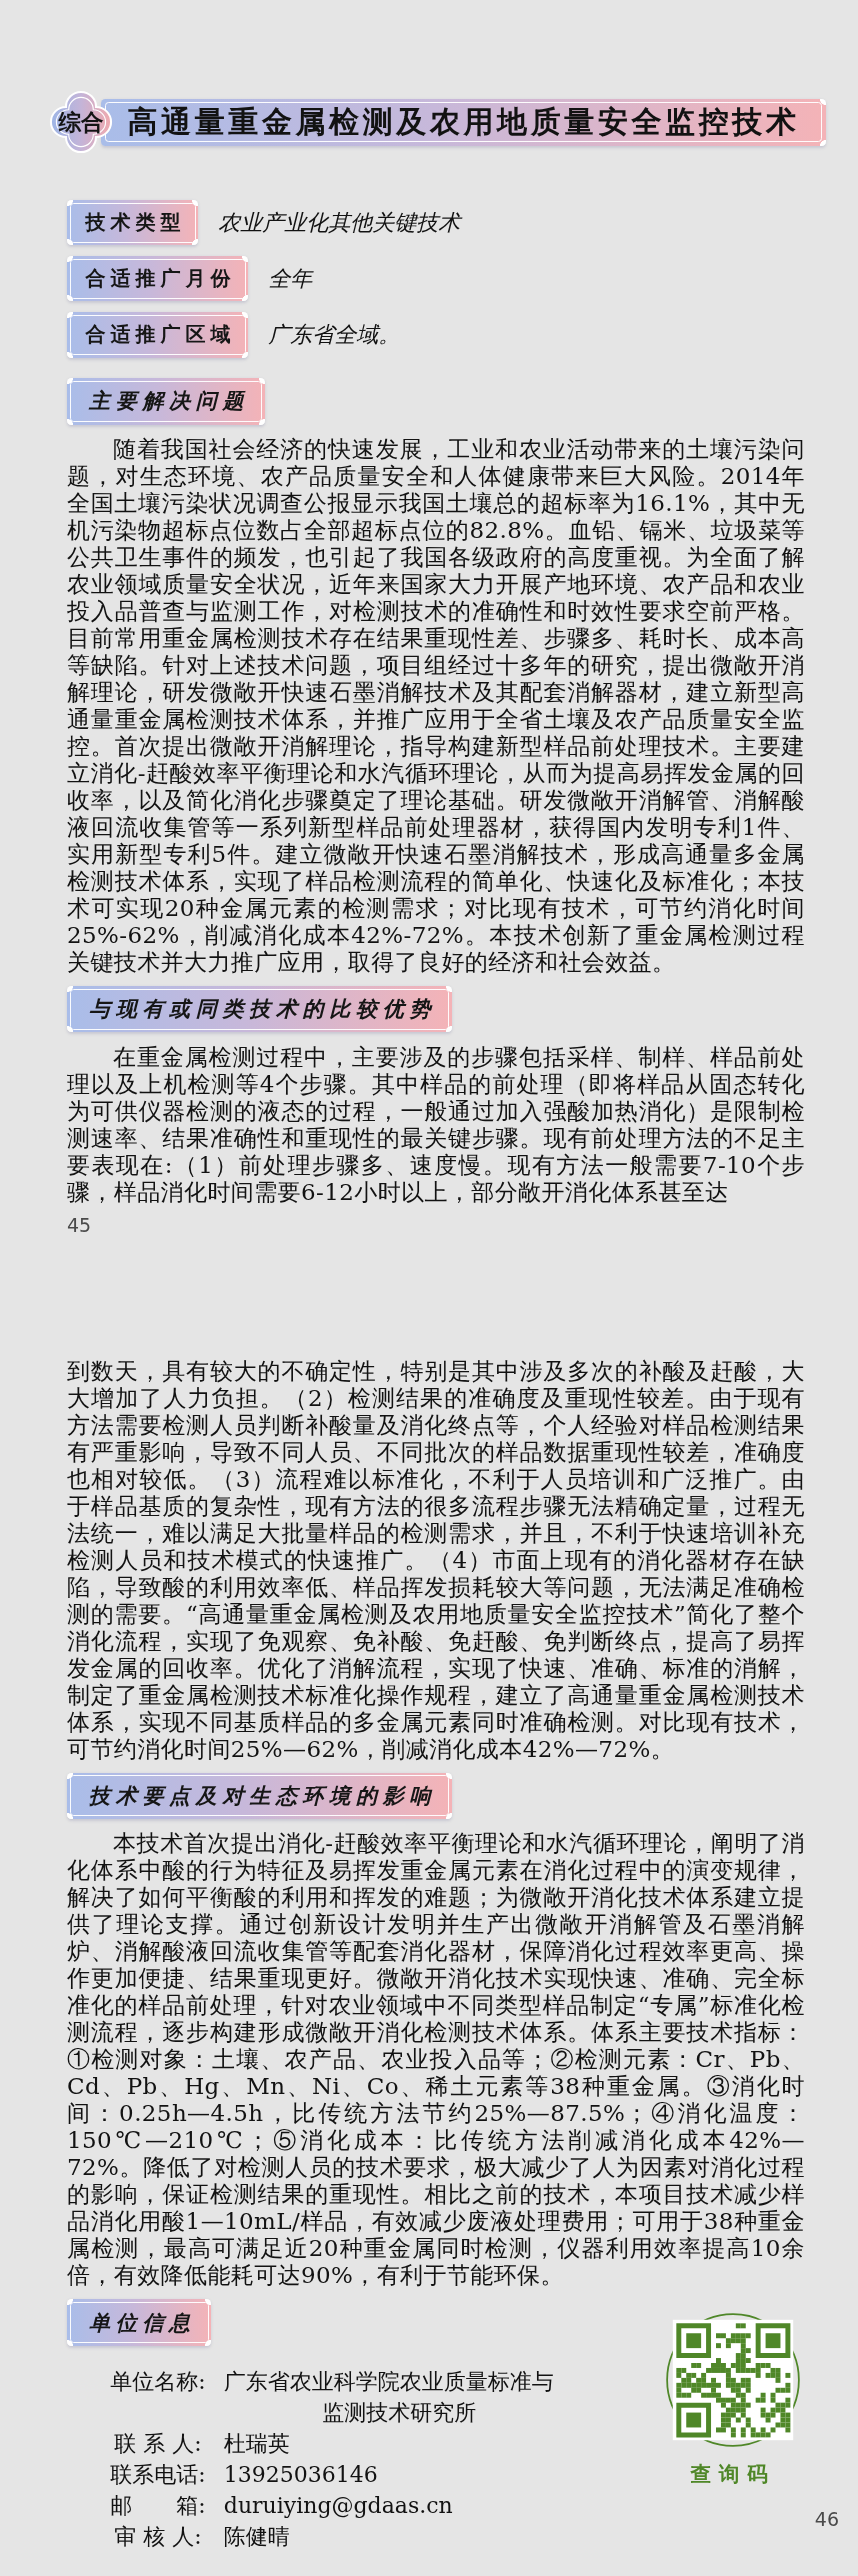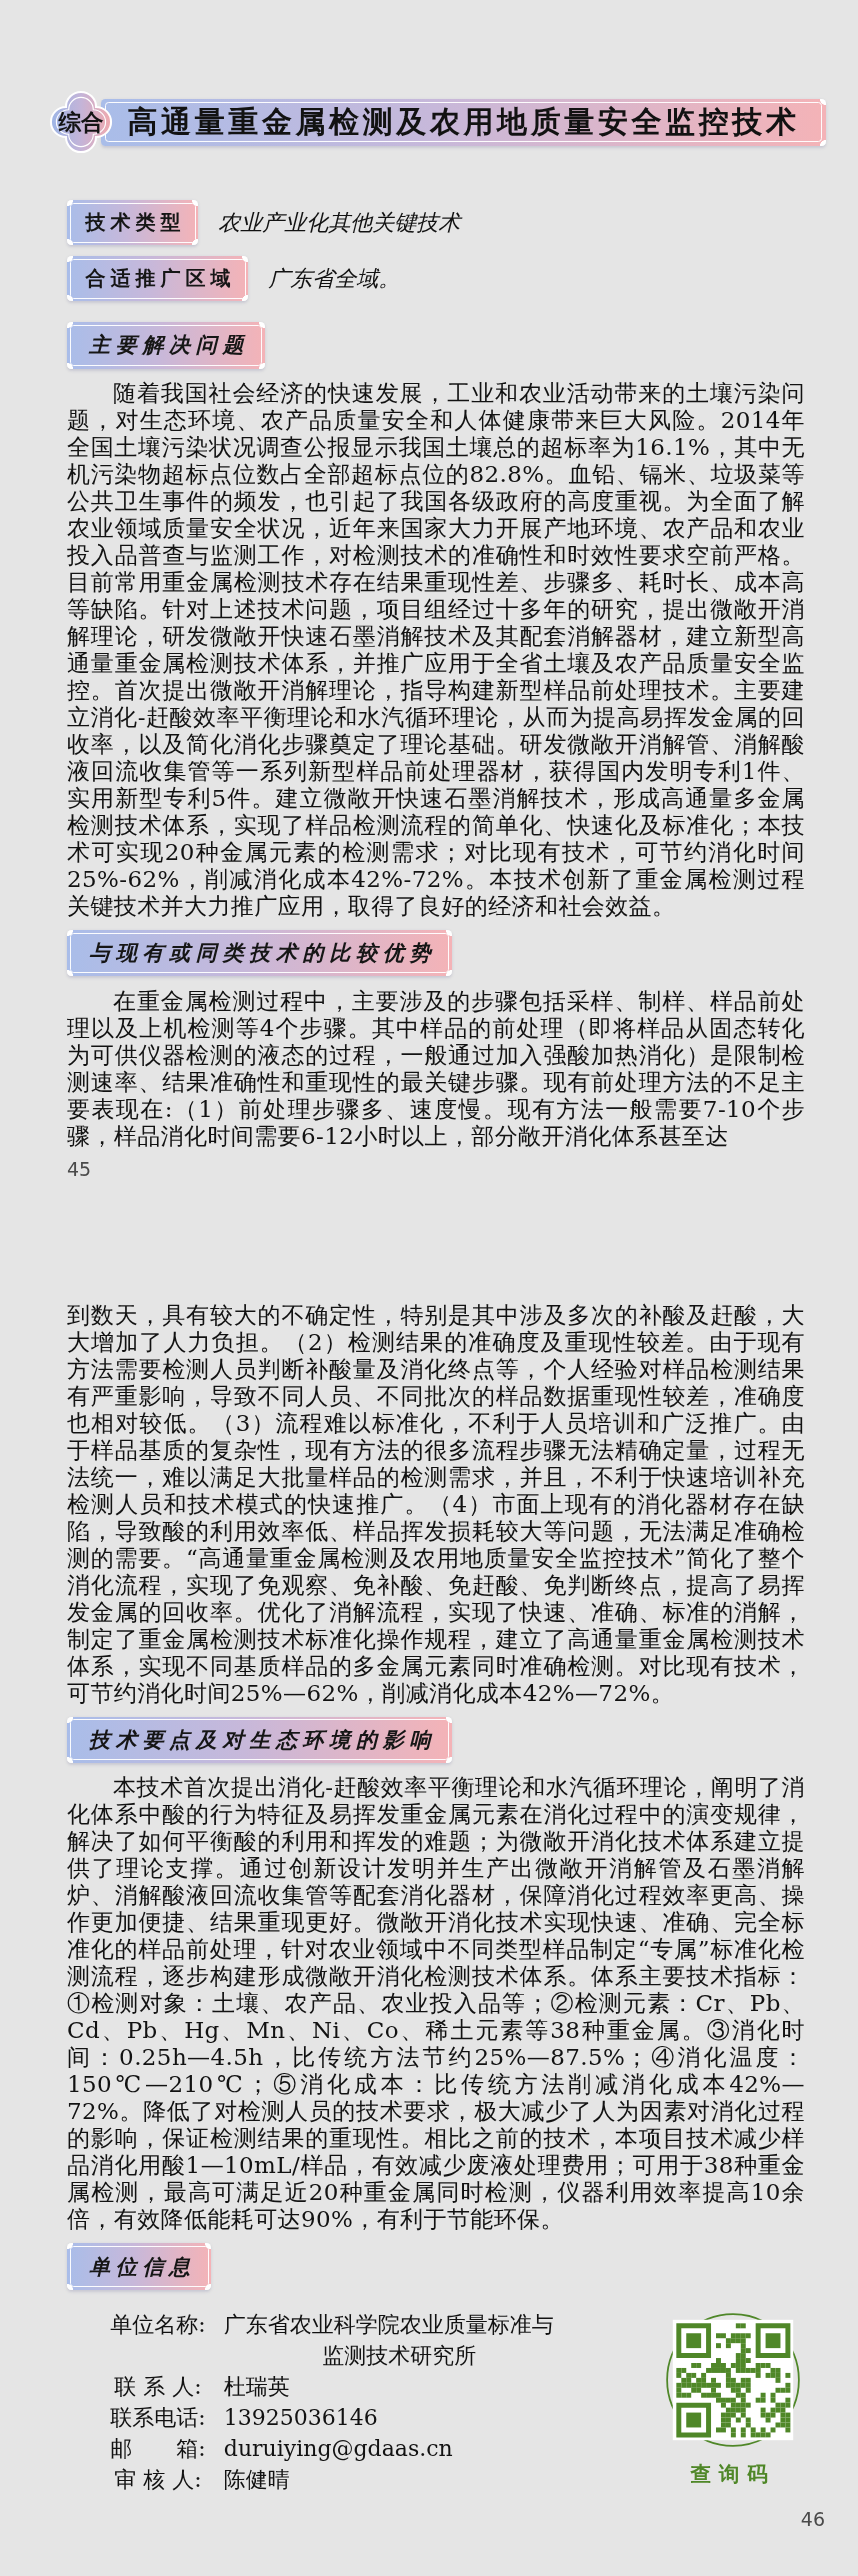--- a/index.html
+++ b/index.html
@@ -78,21 +78,21 @@
   }
   .contact-value{margin-left:2.8px;}
   .contact-value .line2{display:block;padding-left:21px;}
 
   
   .qr-block{position:absolute;left:665px;top:2312px;width:136px;text-align:center;}
   .qr-caption{
     margin-top:8.5px;font-family:Liberation Sans, sans-serif;
     font-weight:bold;font-size:20.6px;letter-spacing:7.8px;color:#4f8728;
   }
-  .page-num-46{position:absolute;right:33px;top:2508px;}
+  .page-num-46{position:absolute;right:19px;top:2508px;}
 </style>
 </head>
 <body>
 
 <div class="page">
   <div class="content">
 
     <div class="header-row">
       <svg class="flower" viewBox="0 0 120 120" aria-hidden="true">
         <defs>
@@ -108,20 +108,24 @@
       </svg>
       <div class="title-bar">
         <span class="title-text">高通量重金属检测及农用地质量安全监控技术</span>
       </div>
     </div>
 
     <div class="info-block">
       <div class="info-row">
         <span class="plaque info-tag">技术类型</span>
         <span class="info-value">农业产业化其他关键技术</span>
+      </div>
+      <div class="info-row">
+        <span class="plaque info-tag">合适推广月份</span>
+        <span class="info-value">全年</span>
       </div>
       <div class="info-row">
         <span class="plaque info-tag">合适推广区域</span>
         <span class="info-value">广东省全域。</span>
       </div>
     </div>
 
     <div>
       <span class="plaque section-tag">主要解决问题</span>
       <p class="para indent">随着我国社会经济的快速发展，工业和农业活动带来的土壤污染问题，对生态环境、农产品质量安全和人体健康带来巨大风险。2014年全国土壤污染状况调查公报显示我国土壤总的超标率为16.1%，其中无机污染物超标点位数占全部超标点位的82.8%。血铅、镉米、垃圾菜等公共卫生事件的频发，也引起了我国各级政府的高度重视。为全面了解农业领域质量安全状况，近年来国家大力开展产地环境、农产品和农业投入品普查与监测工作，对检测技术的准确性和时效性要求空前严格。目前常用重金属检测技术存在结果重现性差、步骤多、耗时长、成本高等缺陷。针对上述技术问题，项目组经过十多年的研究，提出微敞开消解理论，研发微敞开快速石墨消解技术及其配套消解器材，建立新型高通量重金属检测技术体系，并推广应用于全省土壤及农产品质量安全监控。首次提出微敞开消解理论，指导构建新型样品前处理技术。主要建立消化-赶酸效率平衡理论和水汽循环理论，从而为提高易挥发金属的回收率，以及简化消化步骤奠定了理论基础。研发微敞开消解管、消解酸液回流收集管等一系列新型样品前处理器材，获得国内发明专利1件、实用新型专利5件。建立微敞开快速石墨消解技术，形成高通量多金属检测技术体系，实现了样品检测流程的简单化、快速化及标准化；本技术可实现20种金属元素的检测需求；对比现有技术，可节约消化时间25%-62%，削减消化成本42%-72%。本技术创新了重金属检测过程关键技术并大力推广应用，取得了良好的经济和社会效益。</p>

